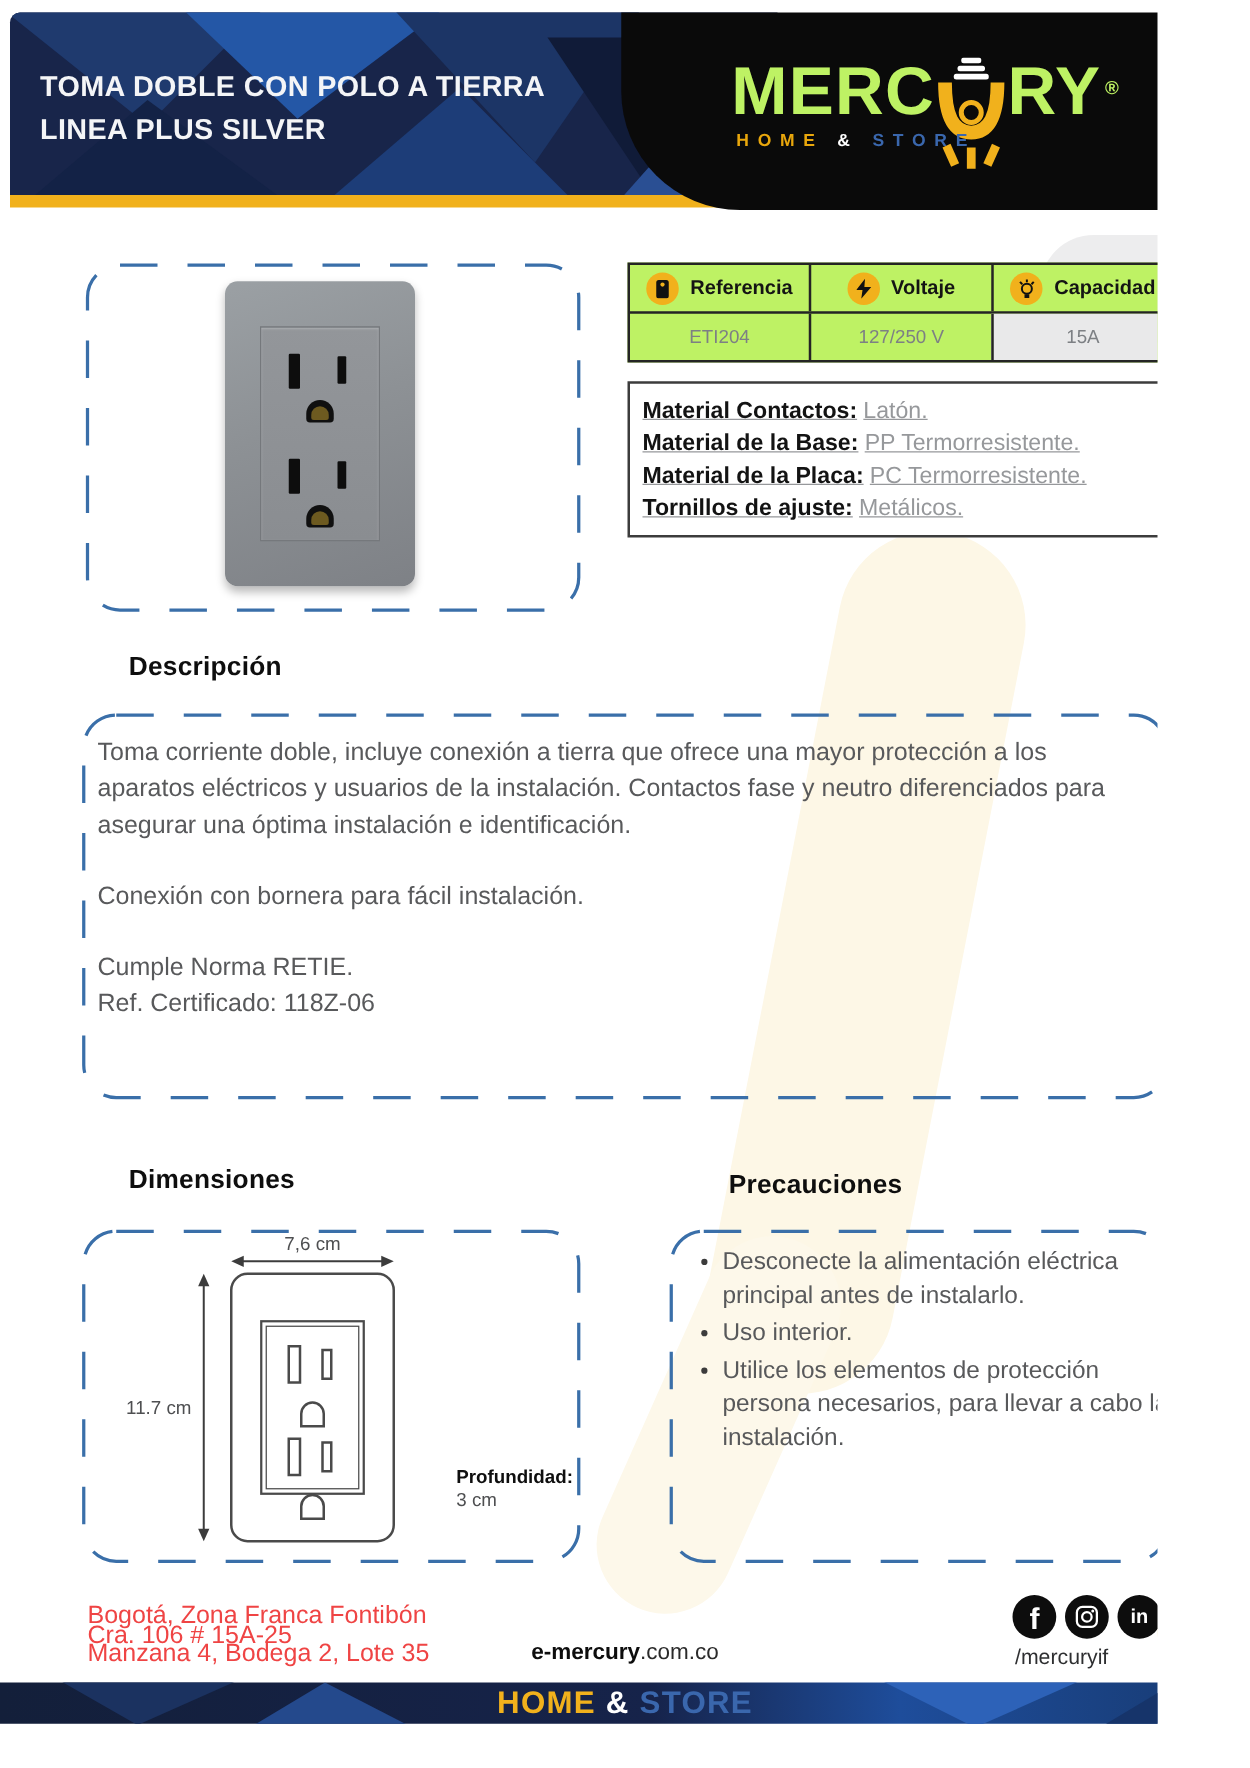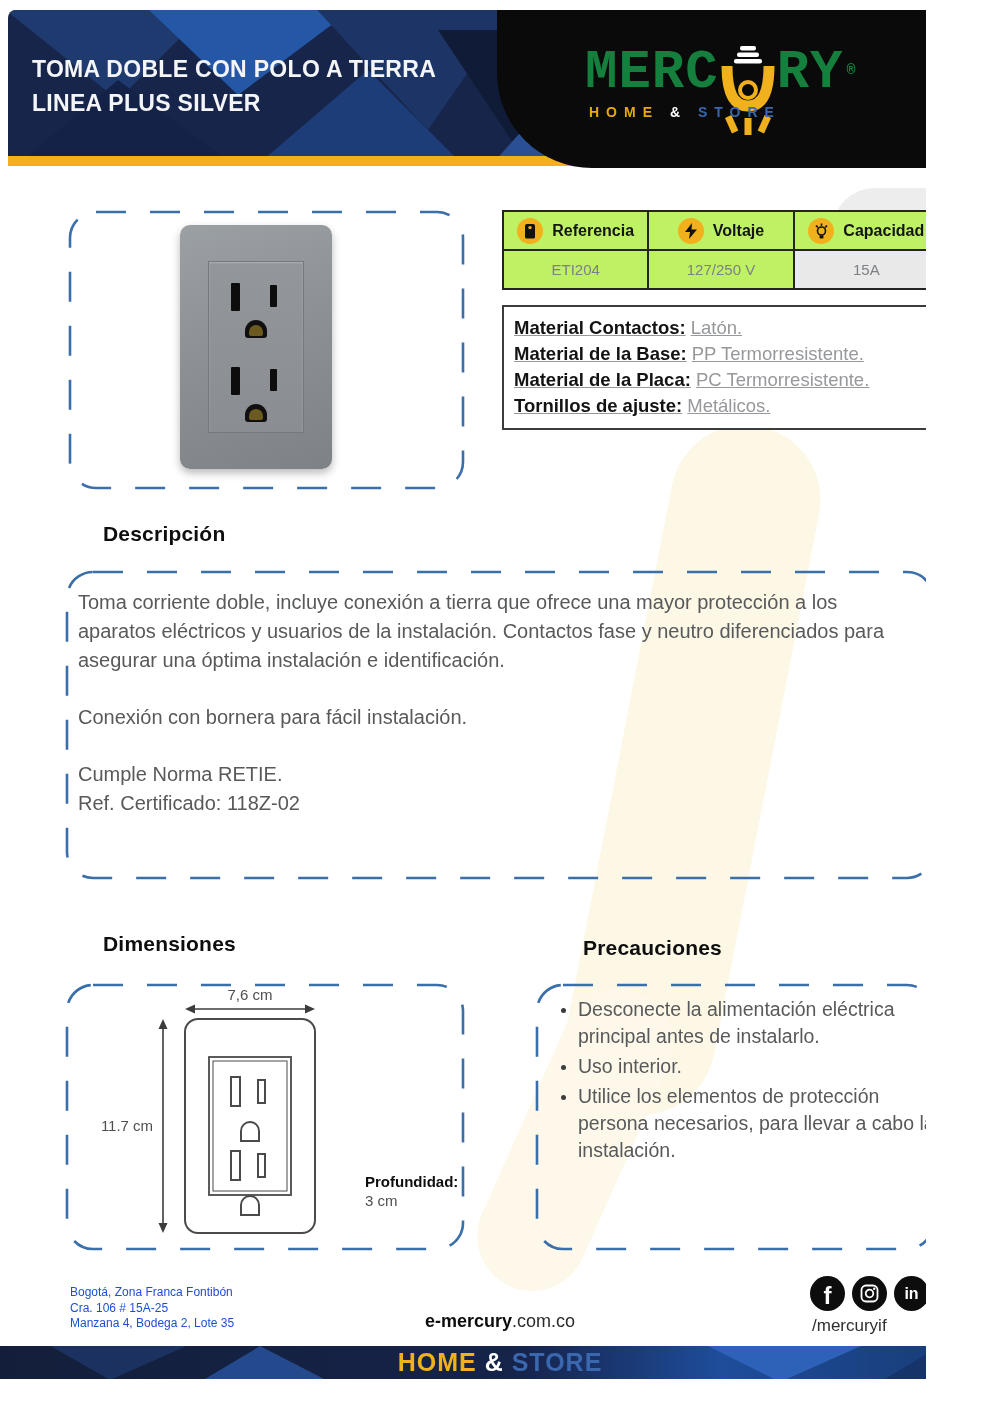--- a/index.html
+++ b/index.html
@@ -17,22 +17,22 @@
   
   .hdr-navy{position:absolute;left:8px;top:10px;width:614px;height:146px;z-index:1;
             background:#18254a;border-top-left-radius:8px;overflow:hidden;}
   .hdr-navy .tri{position:absolute;}
   .hdr-yellow{position:absolute;left:8px;top:156px;width:614px;height:10px;background:#f1b11c;z-index:1;}
   .hdr-black{position:absolute;left:497px;top:10px;width:503px;height:158px;background:#0a0a0a;
              border-bottom-left-radius:95px;z-index:2;}
   .hdr-title{position:absolute;left:32px;top:52px;z-index:3;color:#f4f5f7;font-weight:bold;
              font-size:23px;line-height:34px;letter-spacing:.3px;}
   .brand{position:absolute;left:88px;top:34px;width:360px;}
-  .brand-row{display:flex;align-items:flex-start;color:#15803d;font-weight:bold;
-             font-size:54px;letter-spacing:1px;line-height:58px;font-family:Liberation Mono, monospace;}
+  .brand-row{display:flex;align-items:flex-start;color:#bef264;font-weight:bold;
+             font-size:54px;letter-spacing:1px;line-height:58px;}
   .brand-bulb{margin:2px 1px 0 1px;}
   .brand-reg{font-size:15px;margin:-2px 0 0 3px;font-weight:bold;}
   .brand-sub{position:absolute;left:4px;top:60px;font-size:14px;font-weight:bold;letter-spacing:7px;}
   .sub-home{color:#e9a70c;}
   .sub-amp{color:#ffffff;}
   .sub-store{color:#3a67ad;}
   
   .dashbox{position:absolute;z-index:2;}
   .dashbox svg{position:absolute;inset:0;width:100%;height:100%;}
   
@@ -74,22 +74,22 @@
   .prec-list{position:absolute;left:558px;top:996px;width:360px;z-index:2;margin:0;
              padding:0 0 0 20px;}
   .prec-list li{font-size:19.5px;line-height:27px;color:#58595b;margin-bottom:3px;}
   .prec-list li::marker{color:#3c3c3c;font-size:17px;}
   
   .dim-svg{position:absolute;left:65px;top:983px;z-index:2;}
   .depth{position:absolute;left:365px;top:1172px;z-index:3;font-size:15px;line-height:19px;}
   .depth b{color:#0f0f0f;display:block;}
   .depth span{color:#4e4f51;}
   
-  .addr{position:absolute;left:70px;top:1285px;z-index:2;font-size:12px;line-height:15.5px;
-        color:#1d4ed8;}
+  .addr{position:absolute;left:70px;top:1285px;z-index:2;font-size:20px;line-height:15.5px;
+        color:#ef4444;}
   .website{position:absolute;left:0;top:1311px;width:1000px;text-align:center;z-index:2;
            font-size:18px;color:#2b2b2b;}
   .website b{color:#0d0d0d;}
   .socials{position:absolute;left:810px;top:1276px;z-index:2;display:flex;gap:7px;}
   .soc{width:35px;height:35px;border-radius:50%;background:#0d0d0d;display:flex;
        align-items:center;justify-content:center;color:#ffffff;}
   .soc .f{font-size:24px;font-weight:bold;line-height:1;margin-top:5px;}
   .soc .in{font-size:16px;font-weight:bold;}
   .handle{position:absolute;left:812px;top:1316px;z-index:2;font-size:17px;color:#2e2f31;}
   
@@ -227,21 +227,21 @@
   <div class="dashbox" style="left:65px;top:570px;width:870px;height:310px;">
     <svg>
       <rect x="2" y="2" width="866" height="306" rx="26" fill="none" stroke="#3a6fa9" stroke-width="2.6" stroke-dasharray="30 24"></rect>
     </svg>
   </div>
   <div class="desc-text">
 
   <p>Toma corriente doble, incluye conexión a tierra que ofrece una mayor protección a los aparatos eléctricos y usuarios de la instalación. Contactos fase y neutro diferenciados para asegurar una óptima instalación e identificación.</p>
       <p>Conexión con bornera para fácil instalación.</p>
       <p>Cumple Norma RETIE.
-Ref. Certificado: 118Z-02</p>
+Ref. Certificado: 118Z-06</p>
     </div>
 
   <div class="sec-title" style="left:55px;top:932px;">Dimensiones</div>
   <div class="dashbox" style="left:65px;top:983px;width:400px;height:268px;">
     <svg>
       <rect x="2" y="2" width="396" height="264" rx="26" fill="none" stroke="#3a6fa9" stroke-width="2.6" stroke-dasharray="30 24"></rect>
     </svg>
   </div>
   <svg class="dim-svg" width="400" height="268" viewBox="0 0 400 268">
     <text x="185" y="17" text-anchor="middle" font-size="15" fill="#4e4f51">7,6 cm</text>

